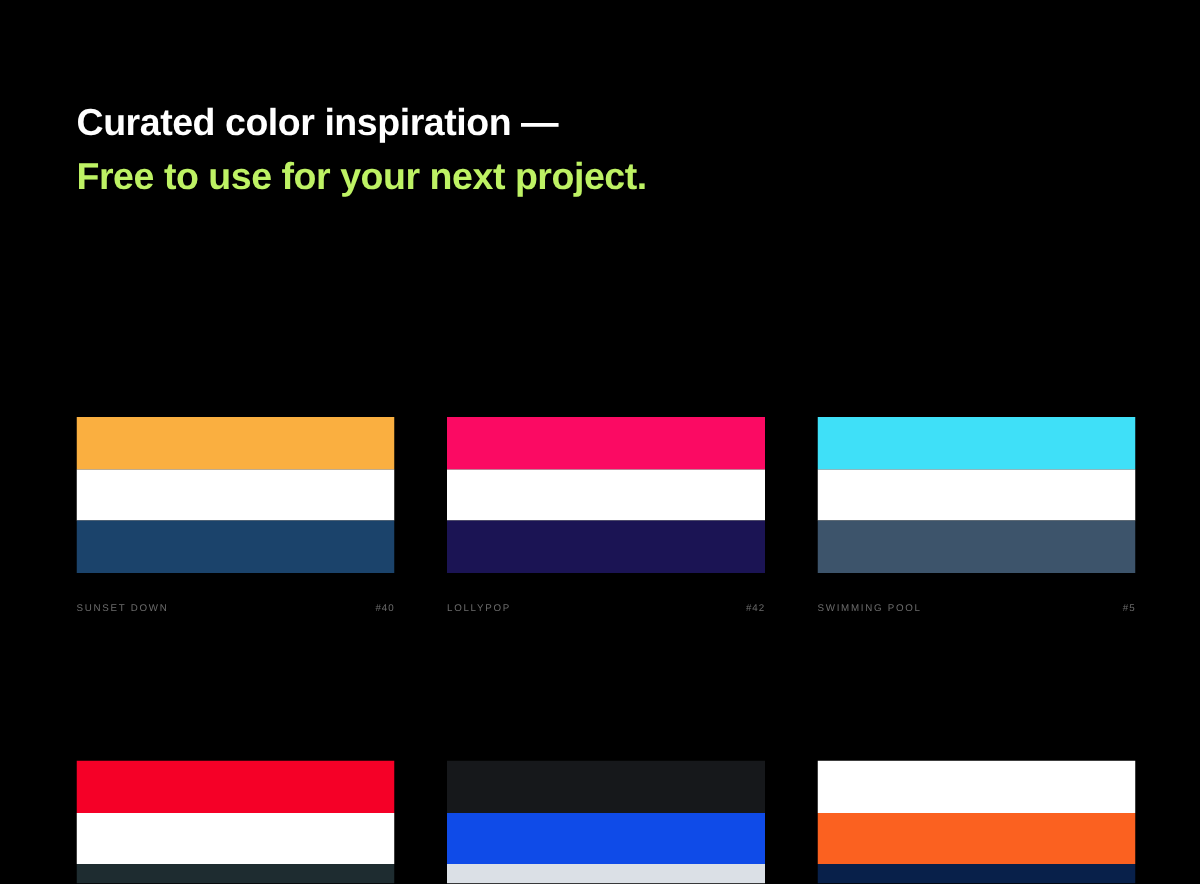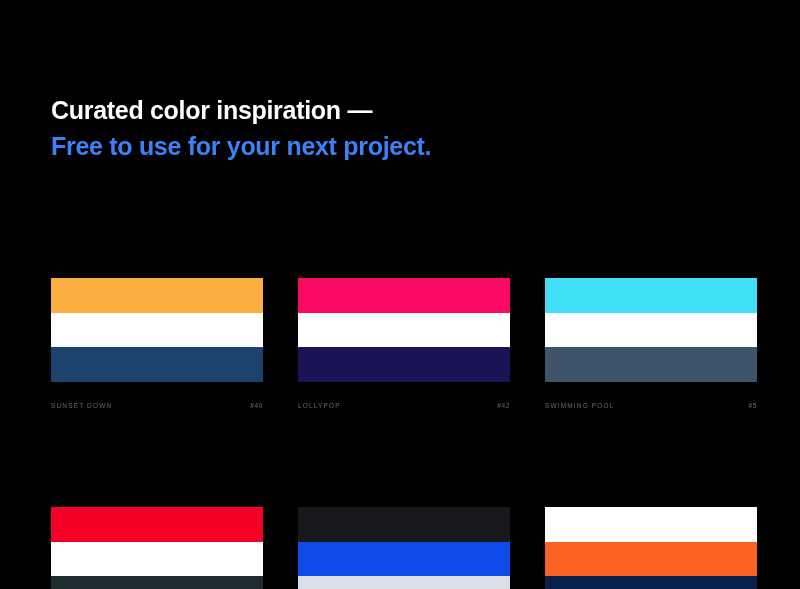--- a/index.html
+++ b/index.html
@@ -98,22 +98,22 @@
     letter-spacing: 0.6px;
     white-space: nowrap;
   }
 </style>
 </head>
 <body>
 
 <div class="page" style="background: rgb(0, 0, 0);">
 
   <div class="headline">
-    <span class="headline-line" style="color: rgb(255, 255, 255); margin-top: 28px;">Curated color inspiration —</span>
-    <span class="headline-line" style="color: #3b82f6;">Free to use for your next project.</span>
+    <span class="headline-line" style="color: rgb(255, 255, 255);">Curated color inspiration —</span>
+    <span class="headline-line" style="color: #bef264;">Free to use for your next project.</span>
   </div>
 
   <div class="grid">
 
     <div class="palette-card">
       <div class="swatch-stack">
         <div class="band" style="background-color: rgb(250, 175, 64);"></div>
         <div class="band" style="background-color: rgb(255, 255, 255);"></div>
         <div class="band" style="background-color: rgb(27, 67, 107);"></div>
       </div>

